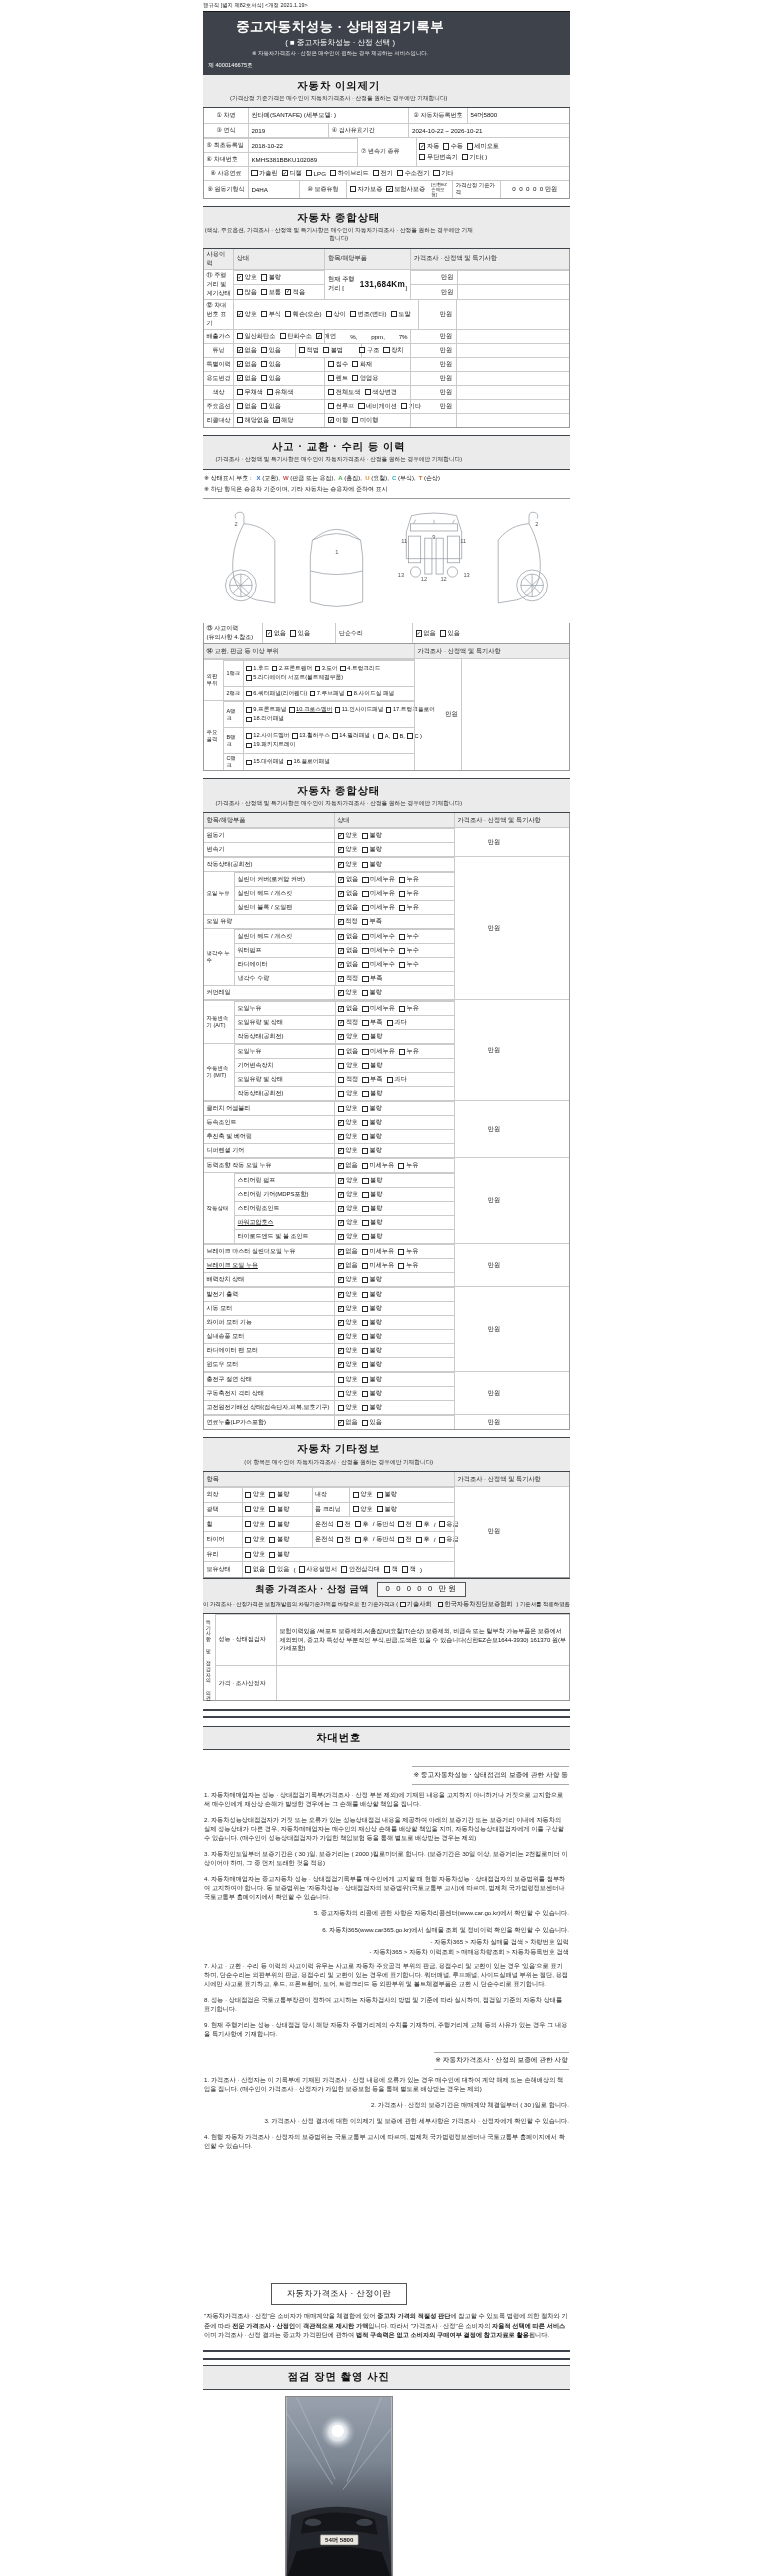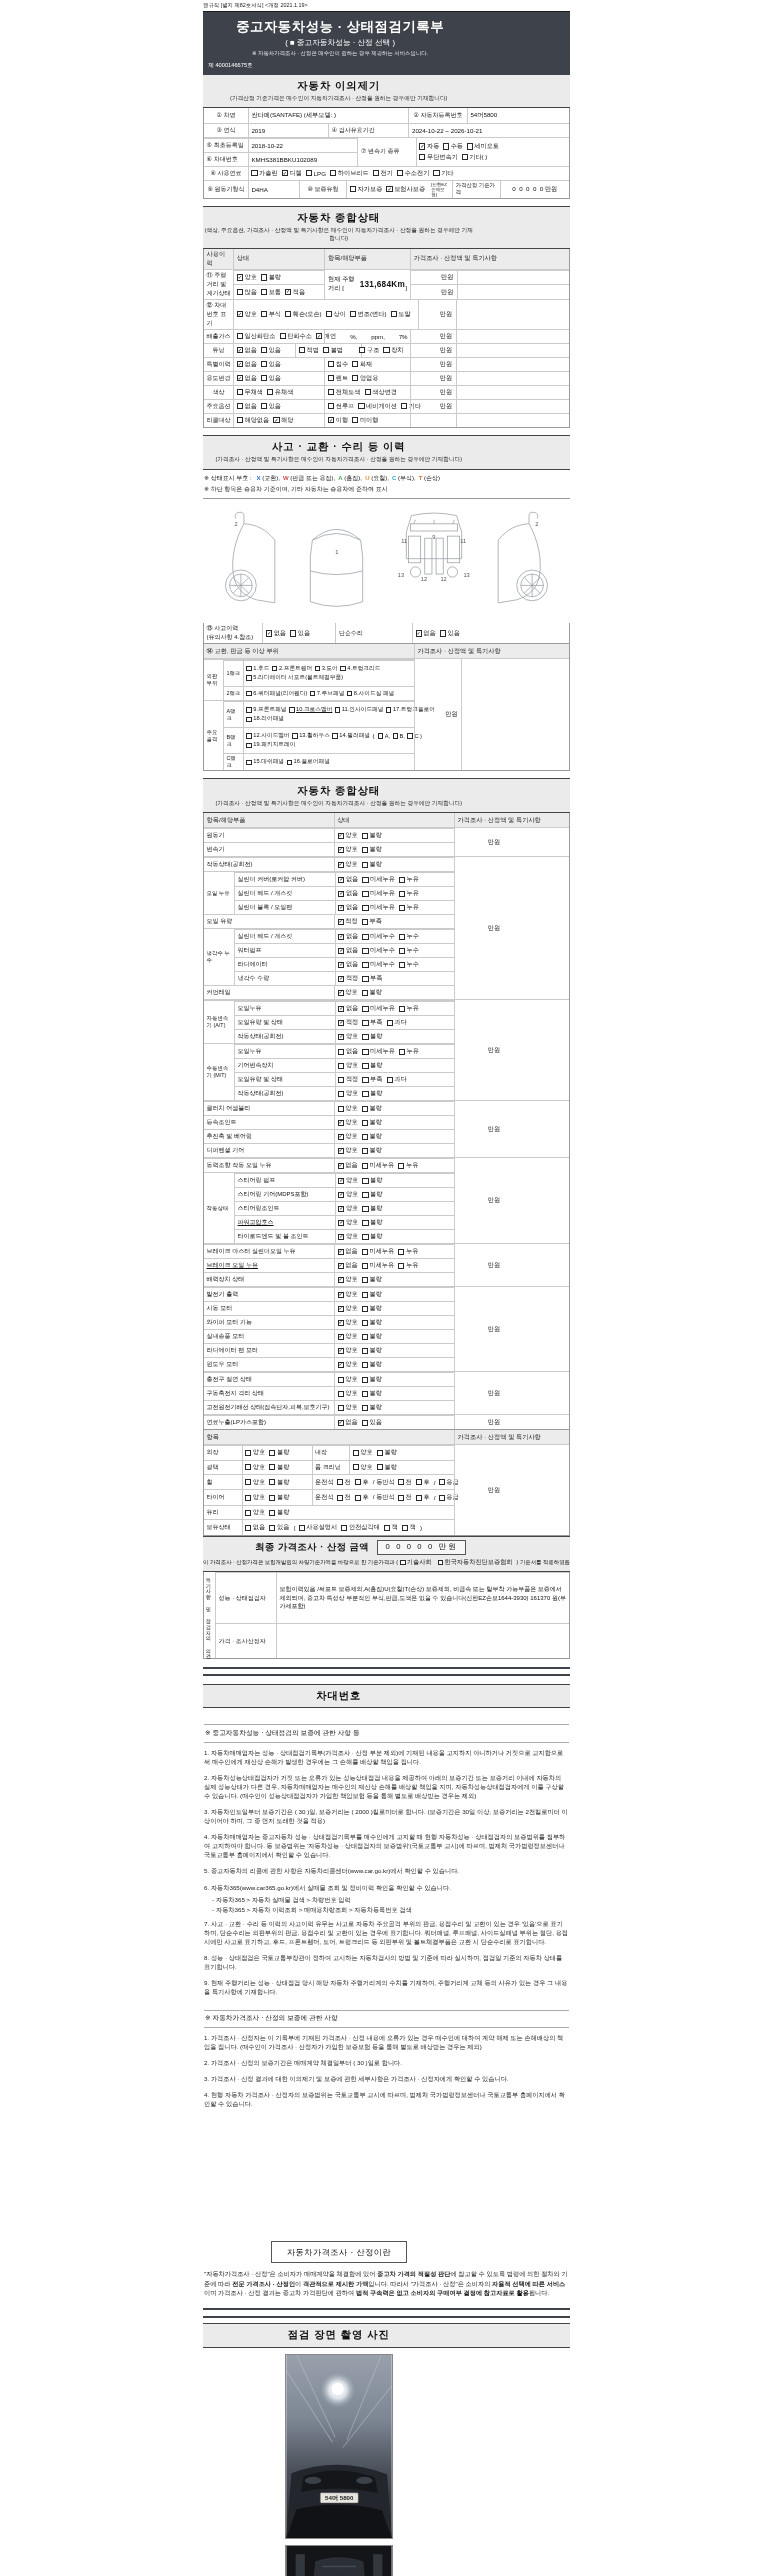--- a/index.html
+++ b/index.html
@@ -66,21 +66,21 @@
   .dlabel{position:absolute;font-size:5.7px;color:#555;transform:translate(-50%,-50%);}
   
   .final-band{background:#ebebeb;border-top:1.5px solid #40454c;border-bottom:1px solid #40454c;padding:3.1px 0 3.6px 0;}
   .final-line{display:flex;align-items:center;justify-content:center;width:86%;gap:8.2px;}
   .final-title{font-size:9.3px;font-weight:bold;letter-spacing:0.5px;}
   .final-amt{border:0.5px solid #555;background:#f7f7f7;font-size:7.7px;padding:1.5px 7.2px;letter-spacing:2.1px;}
   .final-note{font-size:5.4px;margin-top:3.1px;display:flex;align-items:center;justify-content:center;flex-wrap:nowrap;white-space:nowrap;}
   .final-note .cb{width:5.7px;height:5.7px;margin:0 1px 0 2.1px;}
   
   .double-rule{border-top:2.1px solid #3e434b;border-bottom:2.1px solid #3e434b;height:5.2px;margin-top:8.2px;}
-  .notice-wrap{display:flex;flex-direction:column;min-height:592px;padding:11px 1px 0 1px;box-sizing:border-box;}
+  .notice-wrap{display:flex;flex-direction:column;min-height:592px;padding:11px 1px 0 1px;box-sizing:border-box;align-items:flex-end;}
   .nb-head{border-top:0.5px solid #aaa;border-bottom:0.5px solid #aaa;padding:3.6px 1px;font-size:6.7px;margin:5.2px 0 6.2px 0;}
   .nb-item{font-size:6.2px;line-height:1.45;margin:0 0 7.2px 0;color:#1c1c1c;}
   .nb-sub{margin:-4.1px 0 5.2px 8.2px;}
   .price-box-wrap{margin-top:auto;padding-bottom:3.1px;}
   .price-box{border:0.5px solid #555;width:134px;margin:0 auto;text-align:center;font-size:8.2px;padding:4.6px 0;letter-spacing:0.5px;}
   .price-box-body{font-size:6.2px;line-height:1.5;margin-top:6.2px;color:#1a1a1a;}
   
   .photo-col{width:74%;display:flex;flex-direction:column;align-items:center;}
   .photo{border:0.5px solid #888;margin-top:6.2px;line-height:0;}
 </style>
@@ -1635,20 +1635,26 @@
                 </span>
               </div>
             </div>
           </div>
           <div class="t-cell mwc" style="width: 31.5%;">
             <span class="txt">만원</span>
           </div>
         </div>
       </div>
 
+    <div class="sec-band">
+      <div class="coff">
+        <div class="sec-title">자동차 기타정보</div>
+        <div class="sec-sub">(이 항목은 매수인이 자동차가격조사 · 산정을 원하는 경우에만 기재합니다)</div>
+      </div>
+    </div>
     <div class="t-wrap" id="etc-table">
         <div class="t-row" style="min-height: 14px;">
           <div class="t-cell hd al-l" style="width: 68.5%;">
             <span class="txt">항목</span>
           </div>
           <div class="t-cell hd al-l" style="width: 31.5%;">
             <span class="txt">가격조사 · 산정액 및 특기사항</span>
           </div>
         </div>
         <div class="t-row">

